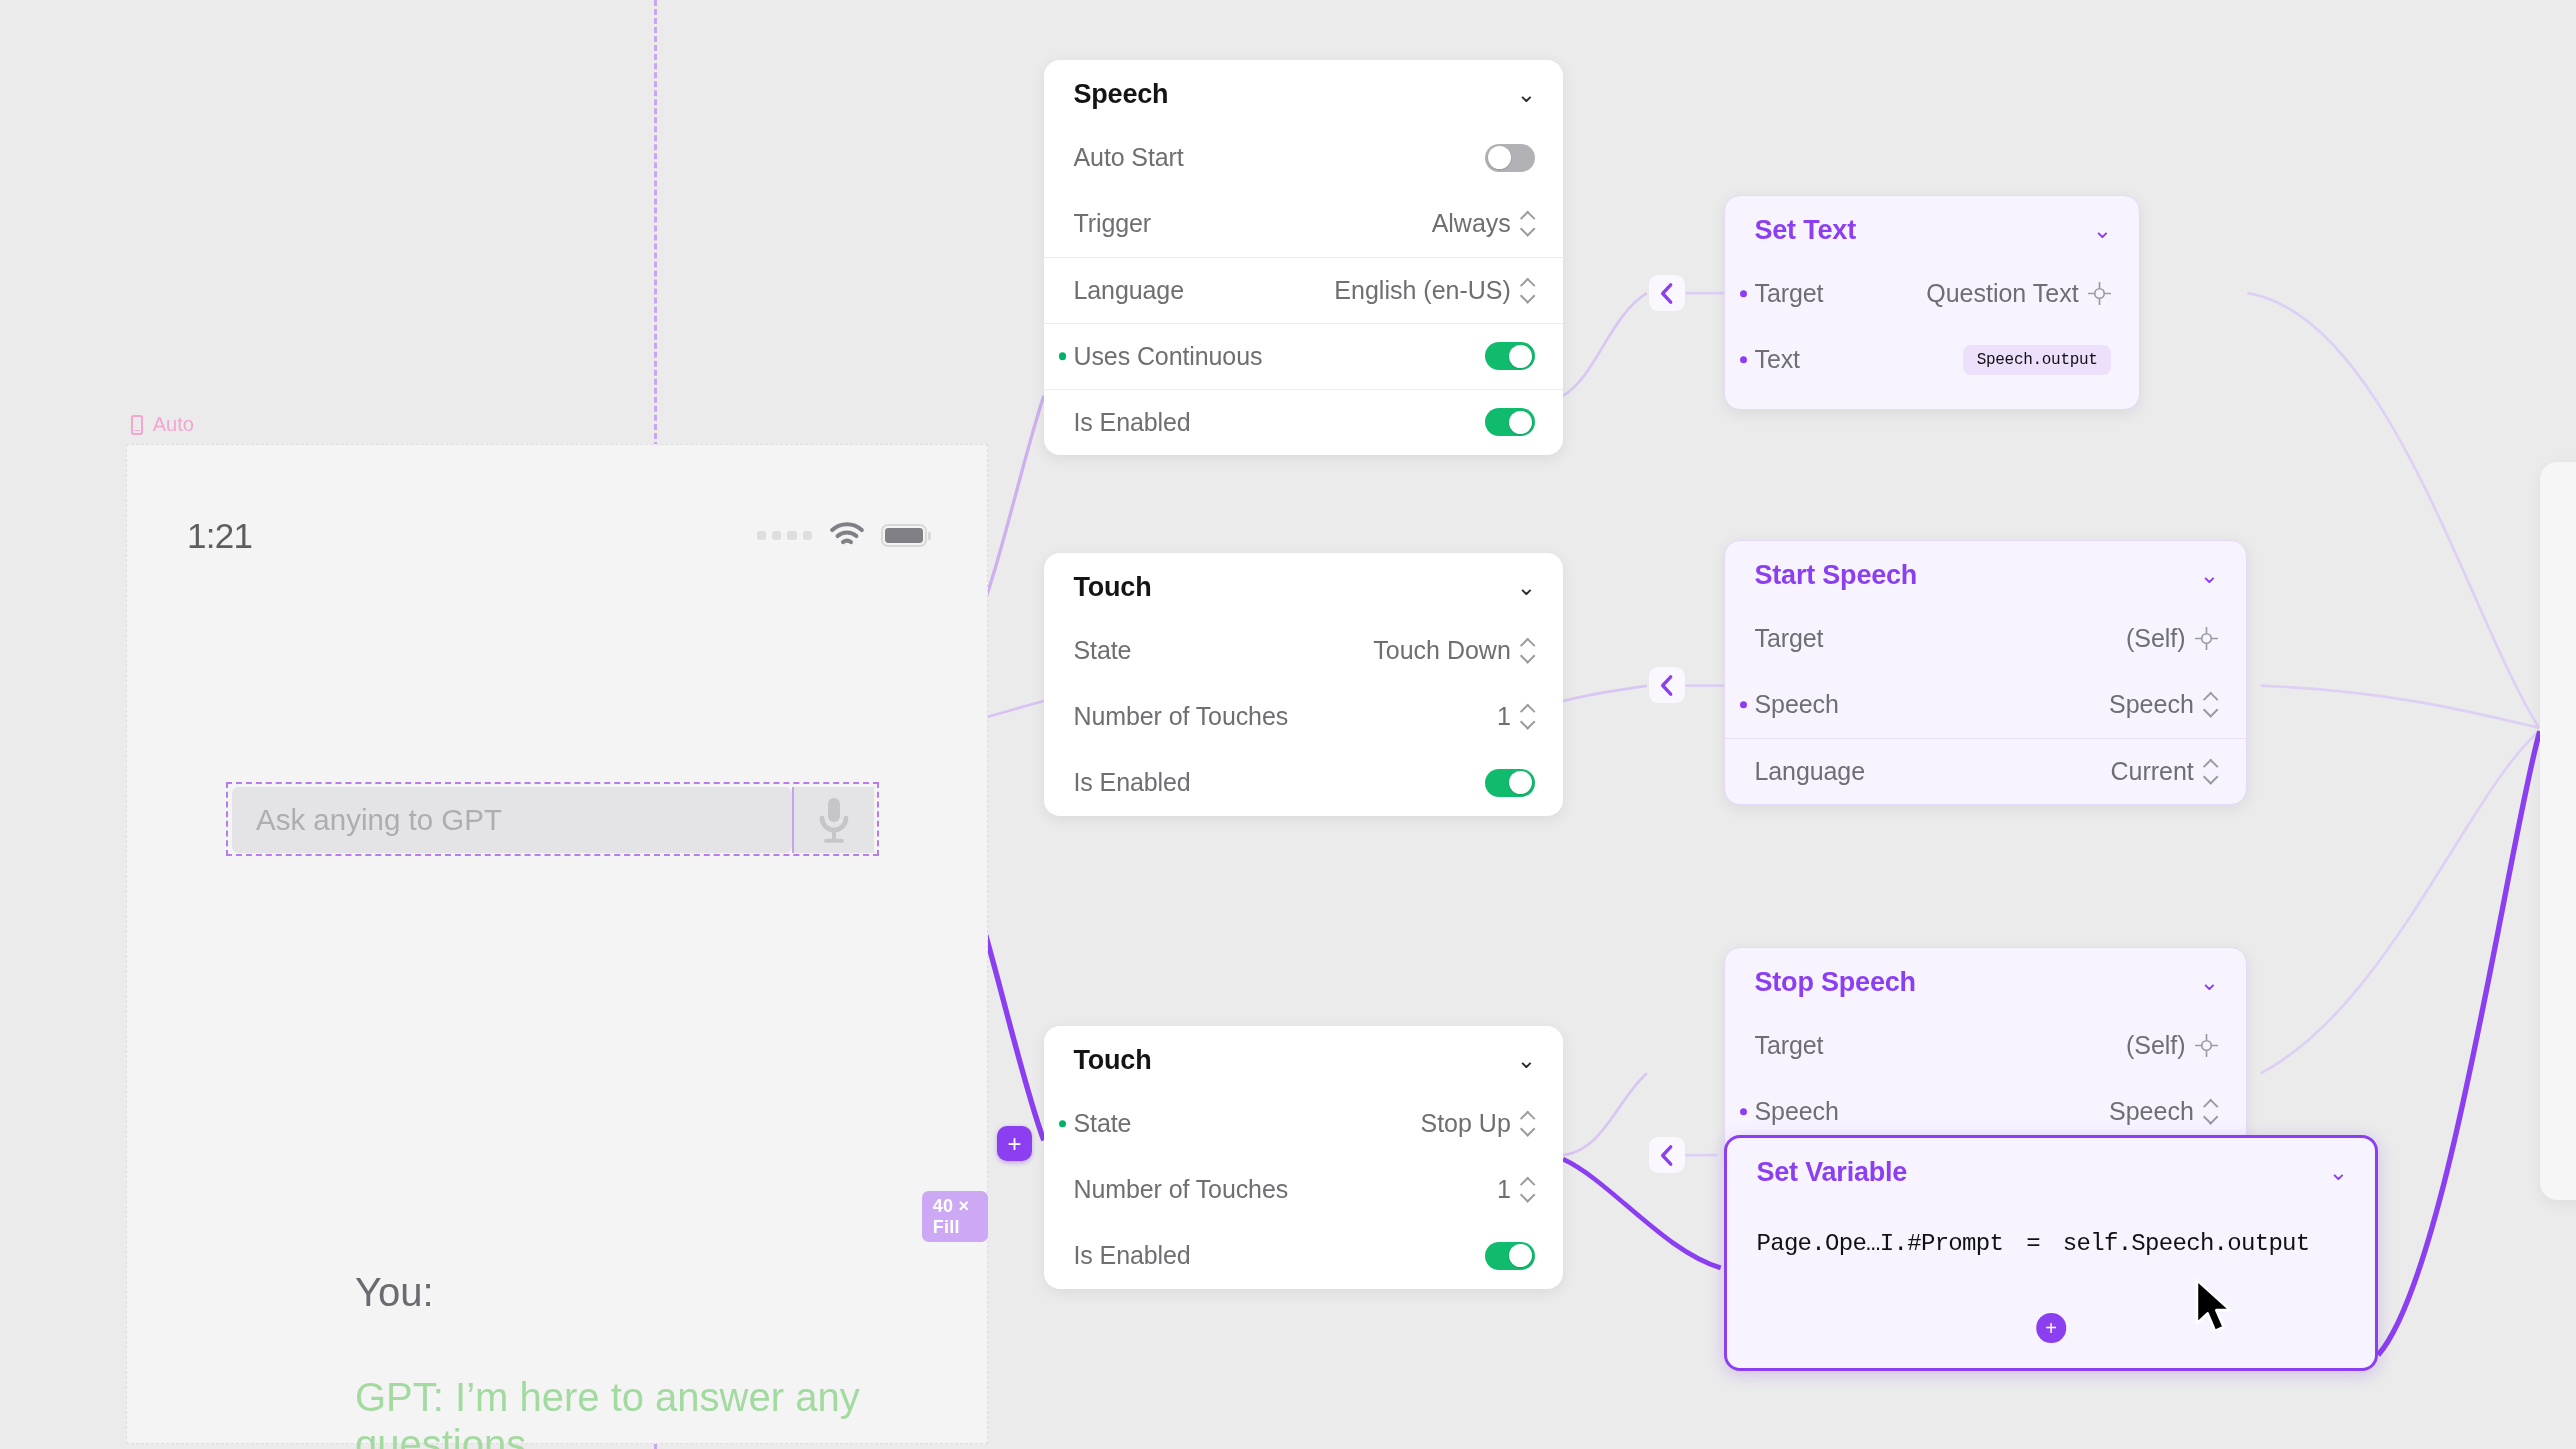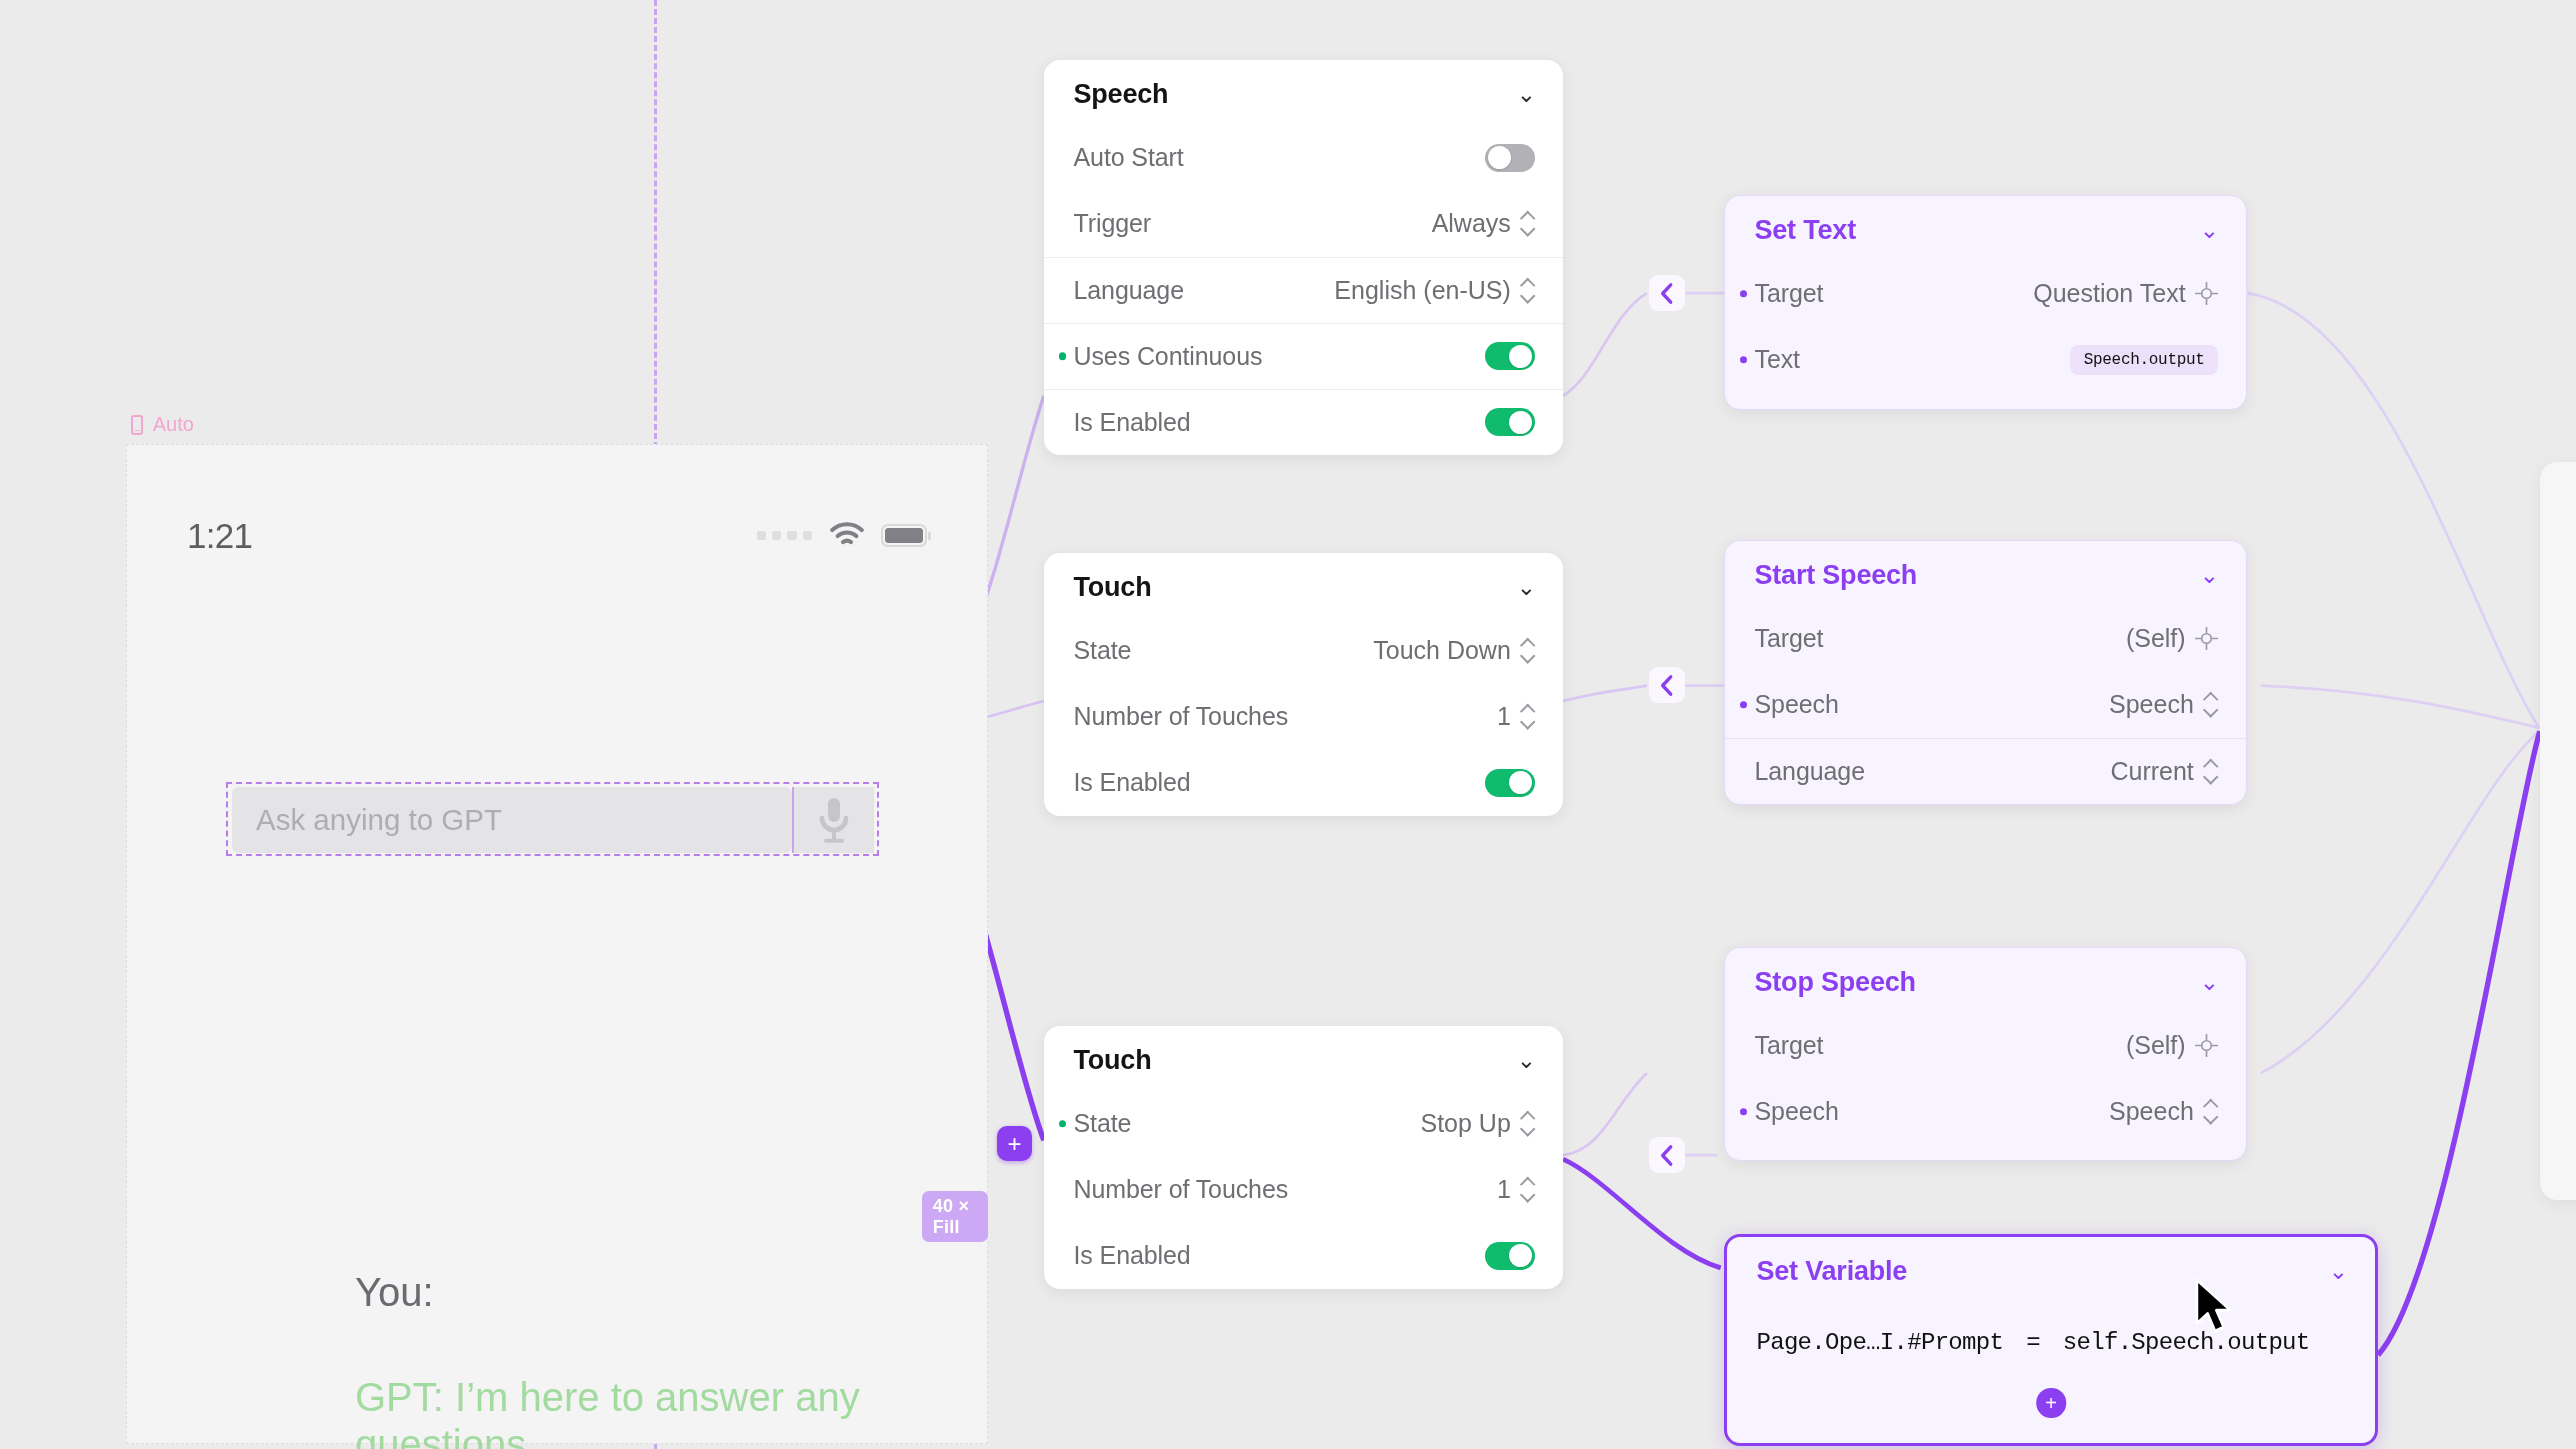--- a/index.html
+++ b/index.html
@@ -397,21 +397,21 @@
     <svg width="17.4" height="23" viewBox="0 0 26 34">
         <path d="M19 4 L7 17 L19 30" fill="none" stroke="#8b3ff0" stroke-width="5" stroke-linecap="round" stroke-linejoin="round"></path>
       </svg>
   </div>
   <div class="conn-badge" style="left:1649px; top:1137px;">
     <svg width="17.4" height="23" viewBox="0 0 26 34">
         <path d="M19 4 L7 17 L19 30" fill="none" stroke="#8b3ff0" stroke-width="5" stroke-linecap="round" stroke-linejoin="round"></path>
       </svg>
   </div>
 
-  <div class="node purple" id="node-set-text" style="left:1724px; top:195px; width:523px;">
+  <div class="node purple" id="node-set-text" style="left:1724px; top:195px; width:416px;">
     <div class="node-head">
       <span class="node-title">Set Text</span>
       <span class="chev">⌄</span>
     </div>
     <div class="row">
       <i class="dot purple"></i>
       <span class="row-label">Target</span>
       <span class="row-value">
         <span>Question Text</span>
         <svg class="crosshair" viewBox="0 0 34 34">
@@ -479,21 +479,21 @@
       <i class="dot purple"></i>
       <span class="row-label">Speech</span>
       <span class="row-value">
           <span>Speech</span>
           <i class="stepper"></i>
         </span>
     </div>
     <div style="height:14.8px"></div>
   </div>
 
-  <div class="node purple selected" id="node-set-variable" style="left:1724px; top:1234px; width:654px; height:212px;">
+  <div class="node purple selected" id="node-set-variable" style="left:1724px; top:1135px; width:654px; height:236px;">
     <div class="node-head">
       <span class="node-title">Set Variable</span>
       <span class="chev">⌄</span>
     </div>
     <div class="expr">
       <span>Page.Ope…I.#Prompt</span><span class="eq">=</span><span>self.Speech.output</span>
     </div>
     <div id="setvar-add">+</div>
   </div>
 

